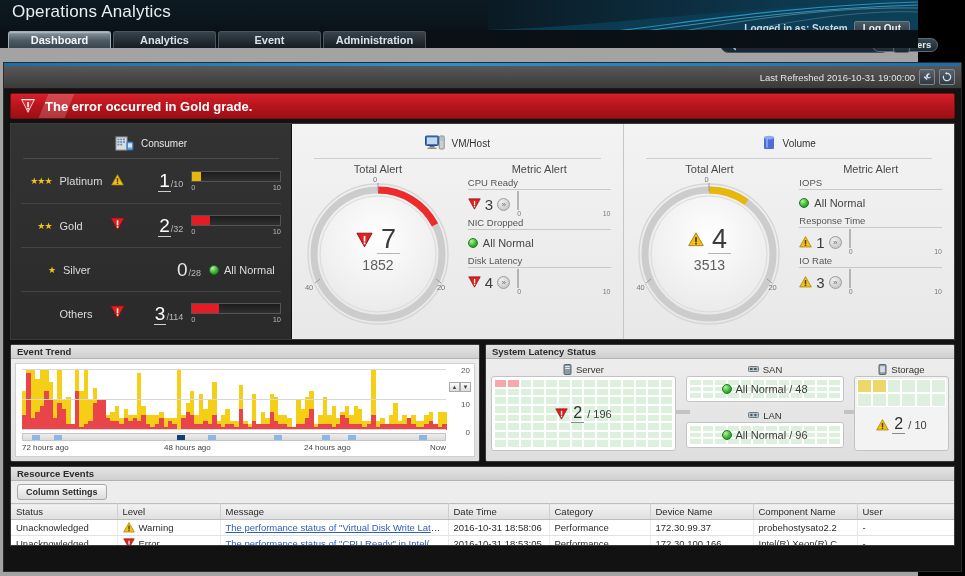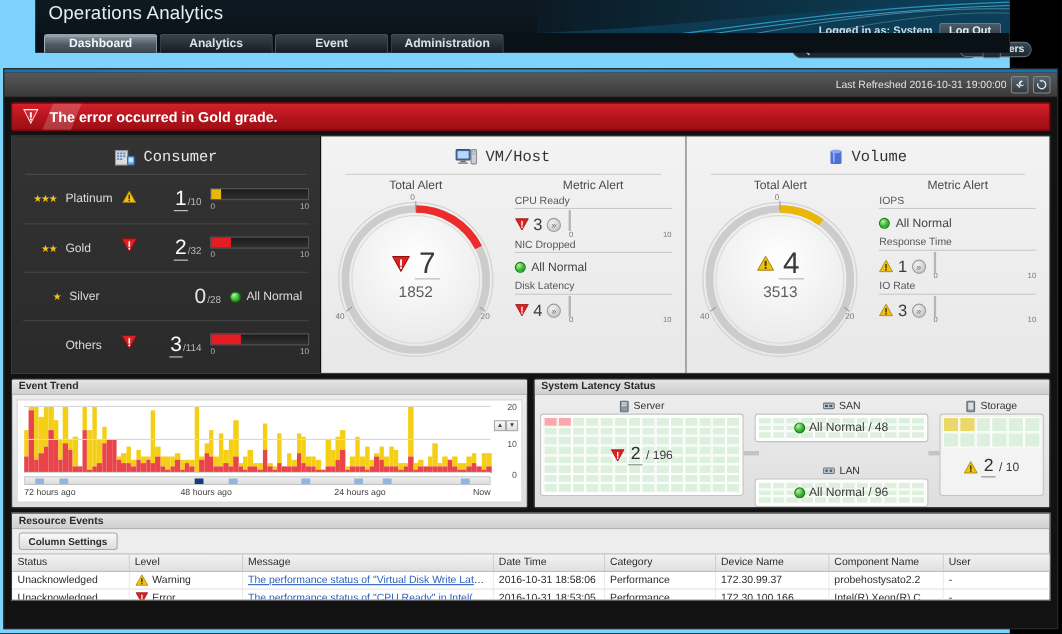--- a/index.html
+++ b/index.html
@@ -3,21 +3,21 @@
 <meta charset="utf-8">
 <title>Operations Analytics</title>
 <style>
   * { box-sizing: border-box; margin:0; padding:0; }
   html,body{
     width:965px; height:576px; overflow:hidden;
     background:#000;
     font-family:"Liberation Sans", sans-serif;
     -webkit-font-smoothing:antialiased;
   }
-  .app{ position:relative; width:918px; height:576px; background:#7dd3fc;padding-left:32px; }
+  .app{ position:relative; width:918px; height:576px; background:#a3a3a3; }
 
   
   .brandbar{
     position:relative; height:30px; width:100%;
     background:linear-gradient(to bottom,#0d1a22 0%,#0a1319 100%);
     overflow:hidden;
   }
   .brandwave{ position:absolute; right:0; top:0; width:430px; height:32px; pointer-events:none; }
   .apptitle{
     position:absolute; left:12px; top:2px; color:#e8eef2;
@@ -123,21 +123,21 @@
     border-right:1px solid #111; padding:6px 10px 0 10px;
   }
   .light-panel{
     flex:1; background:linear-gradient(to bottom,#f3f3f3,#e8e8e8);
     padding:6px 0 0 0; position:relative;
   }
   .light-panel + .light-panel{ border-left:1px solid #c7c7c7; }
 
   .panel-title{
     display:flex; align-items:center; justify-content:center; gap:7px;
-    font-size:14px; height:26px;font-family:Liberation Mono, monospace;
+    font-size:10px; height:26px;
   }
   .panel-title.dark{ color:#e7e7e7; }
   .panel-title.lt{ color:#333; }
   .title-sep{ height:1px; background:#cfcfcf; margin:2px 22px 0 22px; }
   .title-sep.dark{ background:#4a4a4a; margin:2px 2px 0 2px; }
 
   
   .crow{ display:flex; align-items:center; height:44px; position:relative; }
   .crow + .crow{ border-top:1px solid #444; }
   .cstars{ width:34px; font-size:9px; color:#f2c31a; letter-spacing:-1px; text-align:right; }
@@ -1276,21 +1276,21 @@
                   <div class="cell"></div>
                   <div class="cell"></div>
                   <div class="cell"></div>
                   <div class="cell"></div>
                 </div>
               <div class="card-lbl">
                 <i class="dot-green"></i>
                 <span>All Normal / 48</span>
               </div>
             </div>
-            <div class="srs-col-hd" style="margin-top:19px;">
+            <div class="srs-col-hd" style="margin-top:6px;">
               <svg width="11" height="8" viewBox="0 0 11 8">
                 <rect x="0.5" y="1.5" width="10" height="5" rx="1" fill="#b9c3cb" stroke="#6f7a82"></rect>
                 <circle cx="3.4" cy="4" r="1.2" fill="#4a5862"></circle>
                   <circle cx="7.4" cy="4" r="1.2" fill="#4a5862"></circle>
               </svg>
               <span>LAN</span>
             </div>
             <div class="grid-card" style="height:26px;">
               <div class="cells" id="lan-cells" style="grid-template-columns: repeat(12, 1fr); grid-template-rows: repeat(3, 1fr);">
                   <div class="cell"></div>

